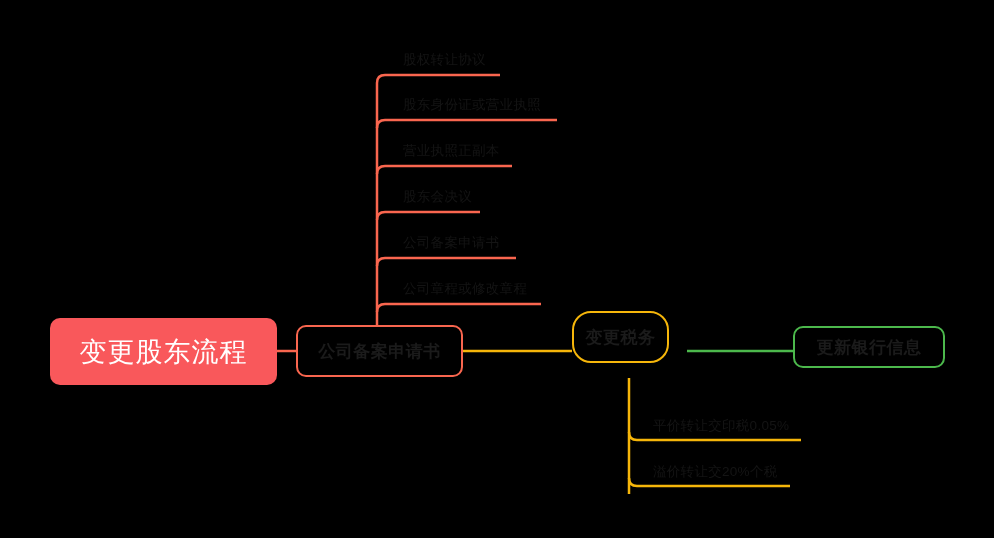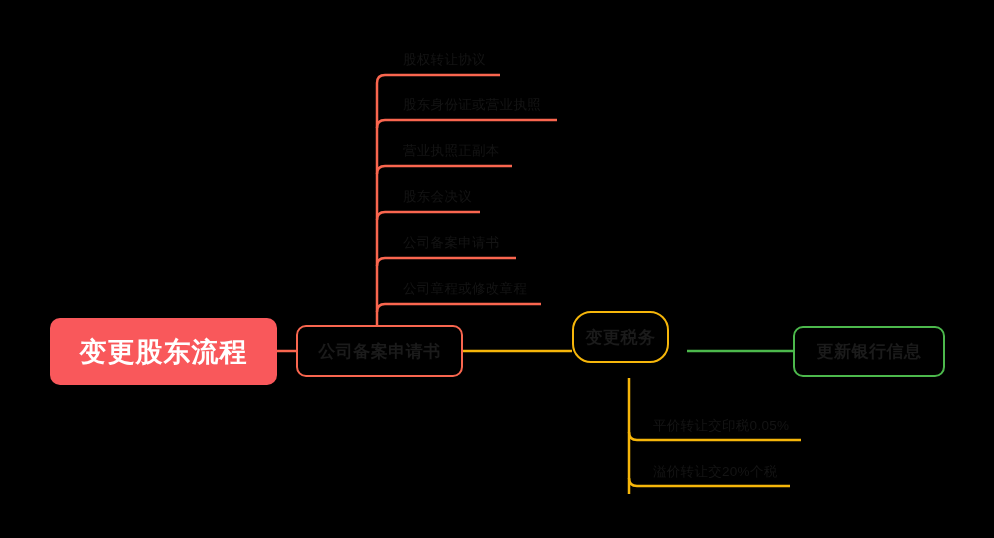--- a/index.html
+++ b/index.html
@@ -35,21 +35,21 @@
     align-items: center;
     justify-content: center;
     white-space: nowrap;
   }
 
   .node-root {
     background: #f9585b;
     border-radius: 10px;
     color: #ffffff;
     font-size: 27px;
-    font-weight: bold;
+    font-weight: normal;
     letter-spacing: 1px;
   }
 
   .node-outline {
     background: transparent;
     border-style: solid;
     border-width: 2.5px;
     border-radius: 10px;
     font-size: 17px;
     font-weight: bold;
@@ -104,21 +104,21 @@
   </div>
 
   <div class="node node-outline node-red" style="left:296px; top:325px; width:167px; height:52px;">
     <span>公司备案申请书</span>
   </div>
 
   <div class="node node-outline node-amber" style="left:572px; top:311px; width:97px; height:52px;border-radius:19px;">
     <span>变更税务</span>
   </div>
 
-  <div class="node node-outline node-green" style="left:793px; top:326px; width:152px; height:51px;">
+  <div class="node node-outline node-green" style="left:793px; top:326px; width:152px; height:42px;">
     <span>更新银行信息</span>
   </div>
 
   <div class="leaf" style="left:403px; top:53px;">股权转让协议</div>
 
   <div class="leaf" style="left:403px; top:98px;">股东身份证或营业执照</div>
 
   <div class="leaf" style="left:403px; top:144px;">营业执照正副本</div>
 
   <div class="leaf" style="left:403px; top:190px;">股东会决议</div>

